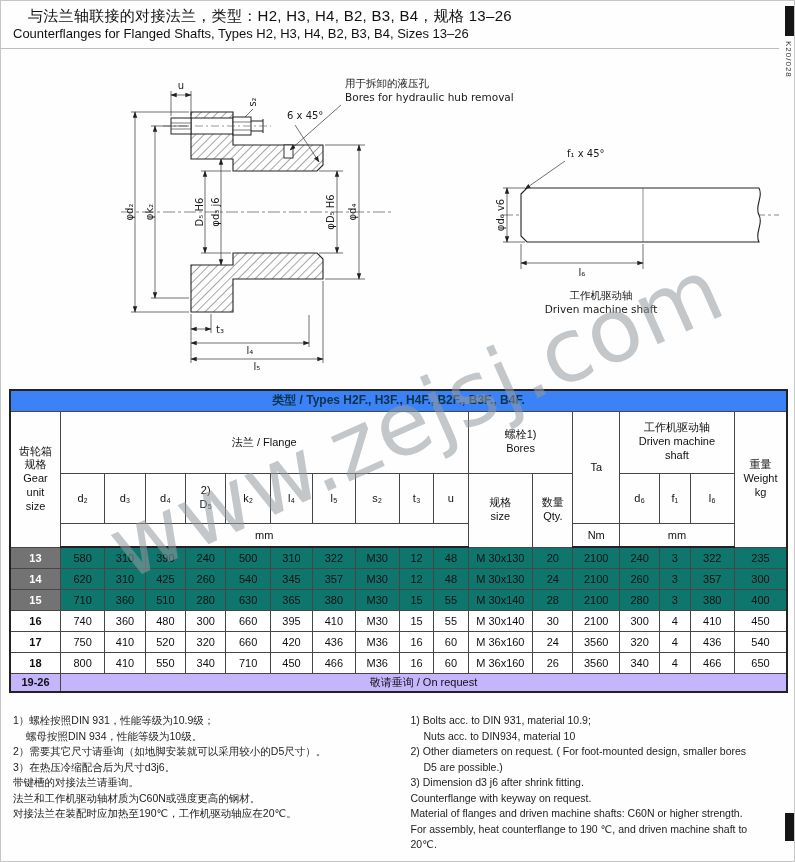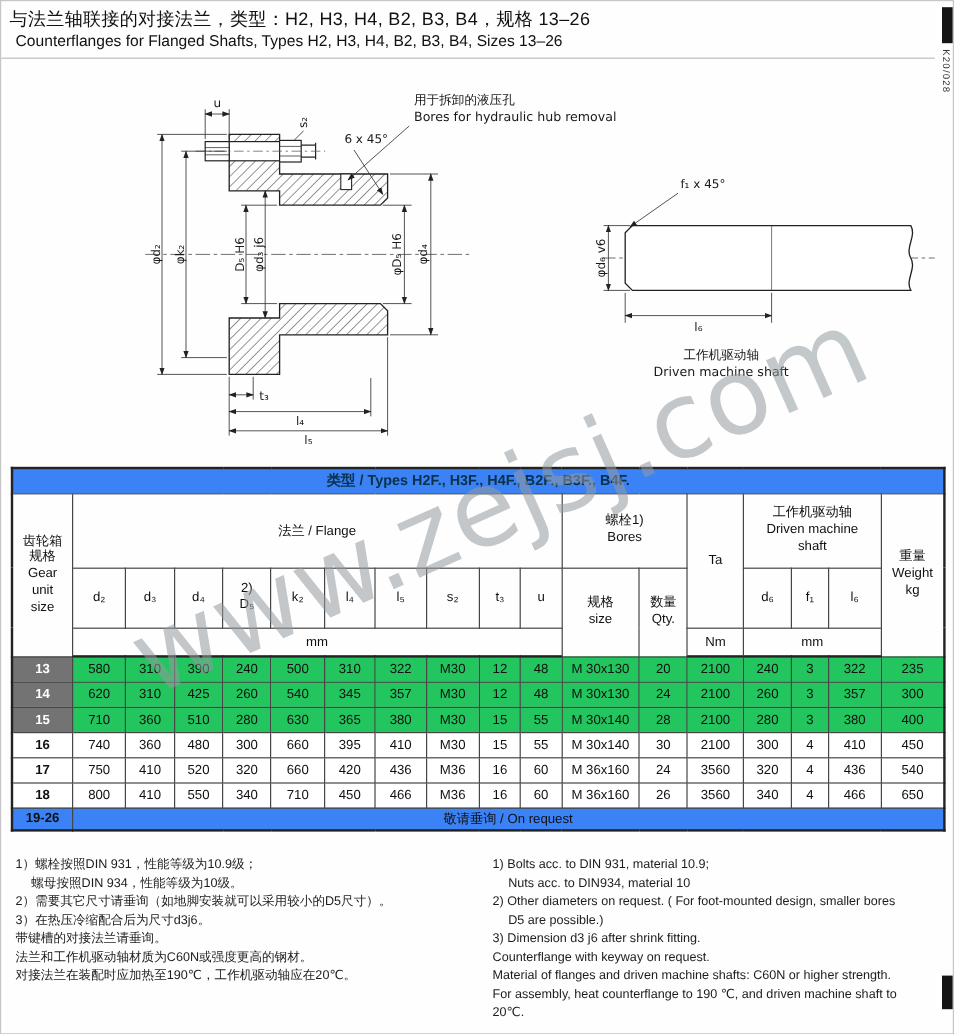--- a/index.html
+++ b/index.html
@@ -2,21 +2,21 @@
 <html><head>
 <meta charset="utf-8">
 <style>
   * { margin:0; padding:0; box-sizing:border-box; }
   html,body { background:#ffffff; }
   .page {
     position:relative; width:795px; height:862px; overflow:hidden;
     background:#fefefe; border:1px solid #c6c6c6; color:#111;
     font-family:"Liberation Sans","DejaVu Sans",sans-serif;
   }
-  .title-zh { position:absolute; left:7px; top:6px;  font-size:15px; font-weight:500; letter-spacing:.3px;text-align:right; }
+  .title-zh { position:absolute; left:27px; top:6px;  font-size:15px; font-weight:500; letter-spacing:.3px;text-align:right; }
   .title-en { position:absolute; left:12px; top:25px; font-size:13px; font-weight:500; }
   .header-rule { position:absolute; left:0; top:47px; width:778px; height:1px; background:#bdbdbd; }
   .side-tab-top    { position:absolute; right:0; top:5px;   width:9px; height:30px; background:#151515; }
   .side-code       { position:absolute; right:1px; top:40px; writing-mode:vertical-rl; font-size:8px; color:#333; letter-spacing:1px; }
   .side-tab-bottom { position:absolute; right:0; top:812px; width:9px; height:28px; background:#151515; }
 
   .drawing { position:absolute; left:0; top:56px; }
   svg text { font-family:"DejaVu Sans","Liberation Sans",sans-serif; font-size:10px; fill:#1a1a1a; }
   svg .cap { font-size:10.5px; }
 
@@ -29,24 +29,24 @@
   .table-wrap { position:absolute; left:8px; top:388px; width:779px; }
   table { width:100%; border-collapse:collapse; table-layout:fixed; font-size:11px; border:2px solid #222; }
   th,td { border:1px solid #464646; text-align:center; vertical-align:middle; padding:0 1px;
           font-weight:normal; color:#101010; font-family:"Liberation Sans","DejaVu Sans",sans-serif; }
   .pre { white-space:pre-line; line-height:1.25; }
   tr.t-title td { background:#3b82f6; color:#0b3248; font-weight:bold; font-size:12px; height:21px; }
   tr.group { height:62px; } tr.sub { height:50px;padding-left:32px; } tr.unit { height:24px; }
   tr.unit th { border-bottom:2px solid #222;text-align:center; }
   tr.data { height:21px; }
   tr.data td { background:#ffffff; }
-  tr.data.hl td { background:#22c55e; }
+  tr.data.hl td { background:#0f766e; }
   td.lbl { font-weight:bold; }
   tr.data.hl td.lbl { background:#737373; color:#fff; }
-  tr.req td { background:#3b82f6; height:19px; }
+  tr.req td { background:#c4b5fd; height:19px; }
   tr.req td.lbl { font-weight:bold; }
 
   .notes { position:absolute; left:12px; top:712px; width:771px; display:flex; gap:24px;
            font-size:10.5px; line-height:1.48; color:#1c1c1c; }
   .notes .col-l { width:50%; }
   .notes .col-r { width:50%; }
   .notes .ind { padding-left:13px; }
 </style>
 </head>
 <body>

